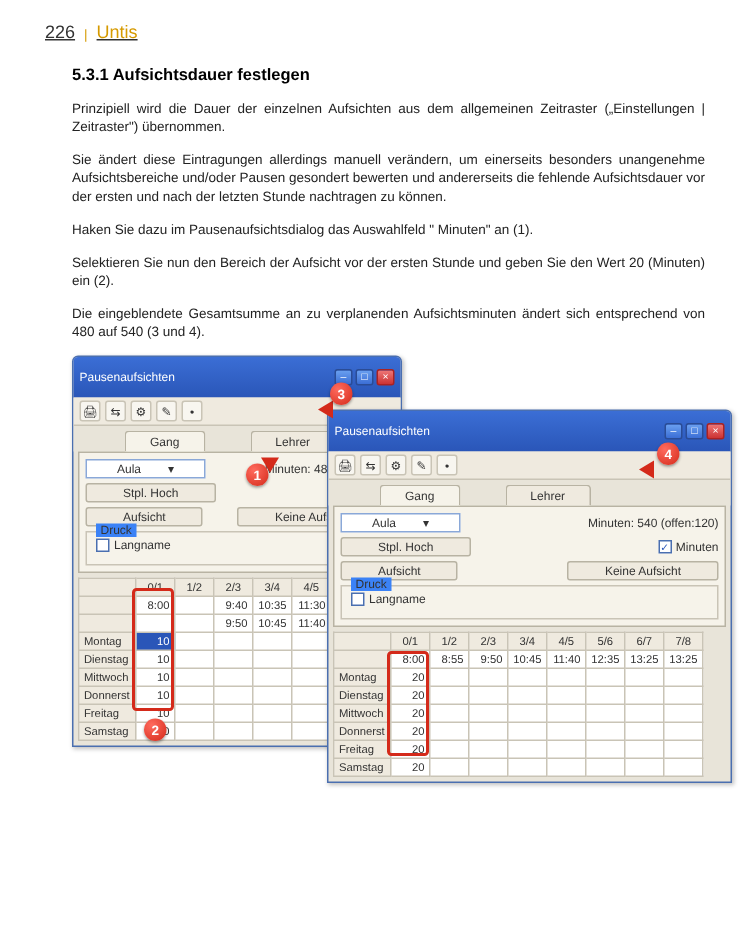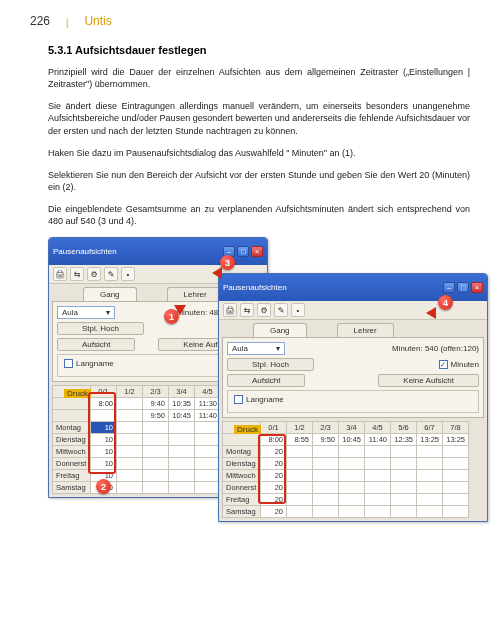--- a/index.html
+++ b/index.html
@@ -6,21 +6,21 @@
   body {
     width: 500px;
     height: 617px;
     background: #fff;
     font-family: Arial, Helvetica, sans-serif;
     font-size: 9px;
     color: #333;
     padding: 14px 30px 20px 30px;
     position: relative;
   }
-  .header-row { display: flex; align-items: flex-end; gap: 16px; margin-bottom: 16px; }
+  .header-row { display: flex; align-items: flex-end; gap: 6px; margin-bottom: 16px; text-decoration: underline; }
   .page-num { font-size: 12px; color: #333; }
   .brand { font-size: 12px; color: #d69a00; }
   .mod { font-size: 12px; color: #444; }
   h2.section-title { font-size: 11px; font-weight: bold; color: #000; margin: 0 0 10px 18px; }
   p.doc { font-size: 9px; line-height: 1.35; color: #222; text-align: justify; margin: 0 0 10px 18px; }
   .figure-area { position: relative; height: 300px; margin-left: 18px; }
 
   .win {
     position: absolute;
     background: #e8e4d9;
@@ -84,32 +84,32 @@
   .panel {
     background: #f6f3ea;
     border: 1px solid #b8b3a3;
     margin: 0 3px 3px 3px;
     padding: 4px;
     font-size: 8px;
   }
   .row { display: flex; align-items: center; gap: 4px; margin-bottom: 3px; }
   .dd {
     background: #fff; border: 1px solid #8aa8d8;
-    padding: 1px 4px; width: 58px; display: flex;
+    padding: 1px 20px; width: 80px; display: flex;
     justify-content: space-between; font-size: 8px;
   }
   .btn {
     background: #efeadf; border: 1px solid #b8b3a3;
     padding: 1px 24px; border-radius: 2px; font-size: 8px;
     min-width: 58px; text-align: center;
   }
   .chk { display: inline-flex; align-items: center; gap: 3px; font-size: 8px; }
   .chk-box { width: 9px; height: 9px; border: 1px solid #4a6fb0; background: #fff; display: inline-flex; align-items: center; justify-content: center; font-size: 7px; color: #2a56b8; }
   .fieldset { border: 1px solid #c9c4b6; padding: 4px 6px 6px 6px; margin-top: 2px; position: relative; }
-  .legend { position: absolute; top: -6px; left: 6px; background: #eab308; padding: 0 3px; font-size: 8px; margin-top: 40px; }
+  .legend { position: absolute; top: -6px; left: 6px; background: #3b82f6; padding: 0 3px; font-size: 8px; }
 
   .grid {
     background: #fff; border-top: 1px solid #b8b3a3;
     font-size: 7.5px;
     border-collapse: collapse;
     margin: 0 3px 3px 3px;
   }
   .grid th, .grid td {
     border: 1px solid #c9c4b6;
     padding: 1px 3px;

